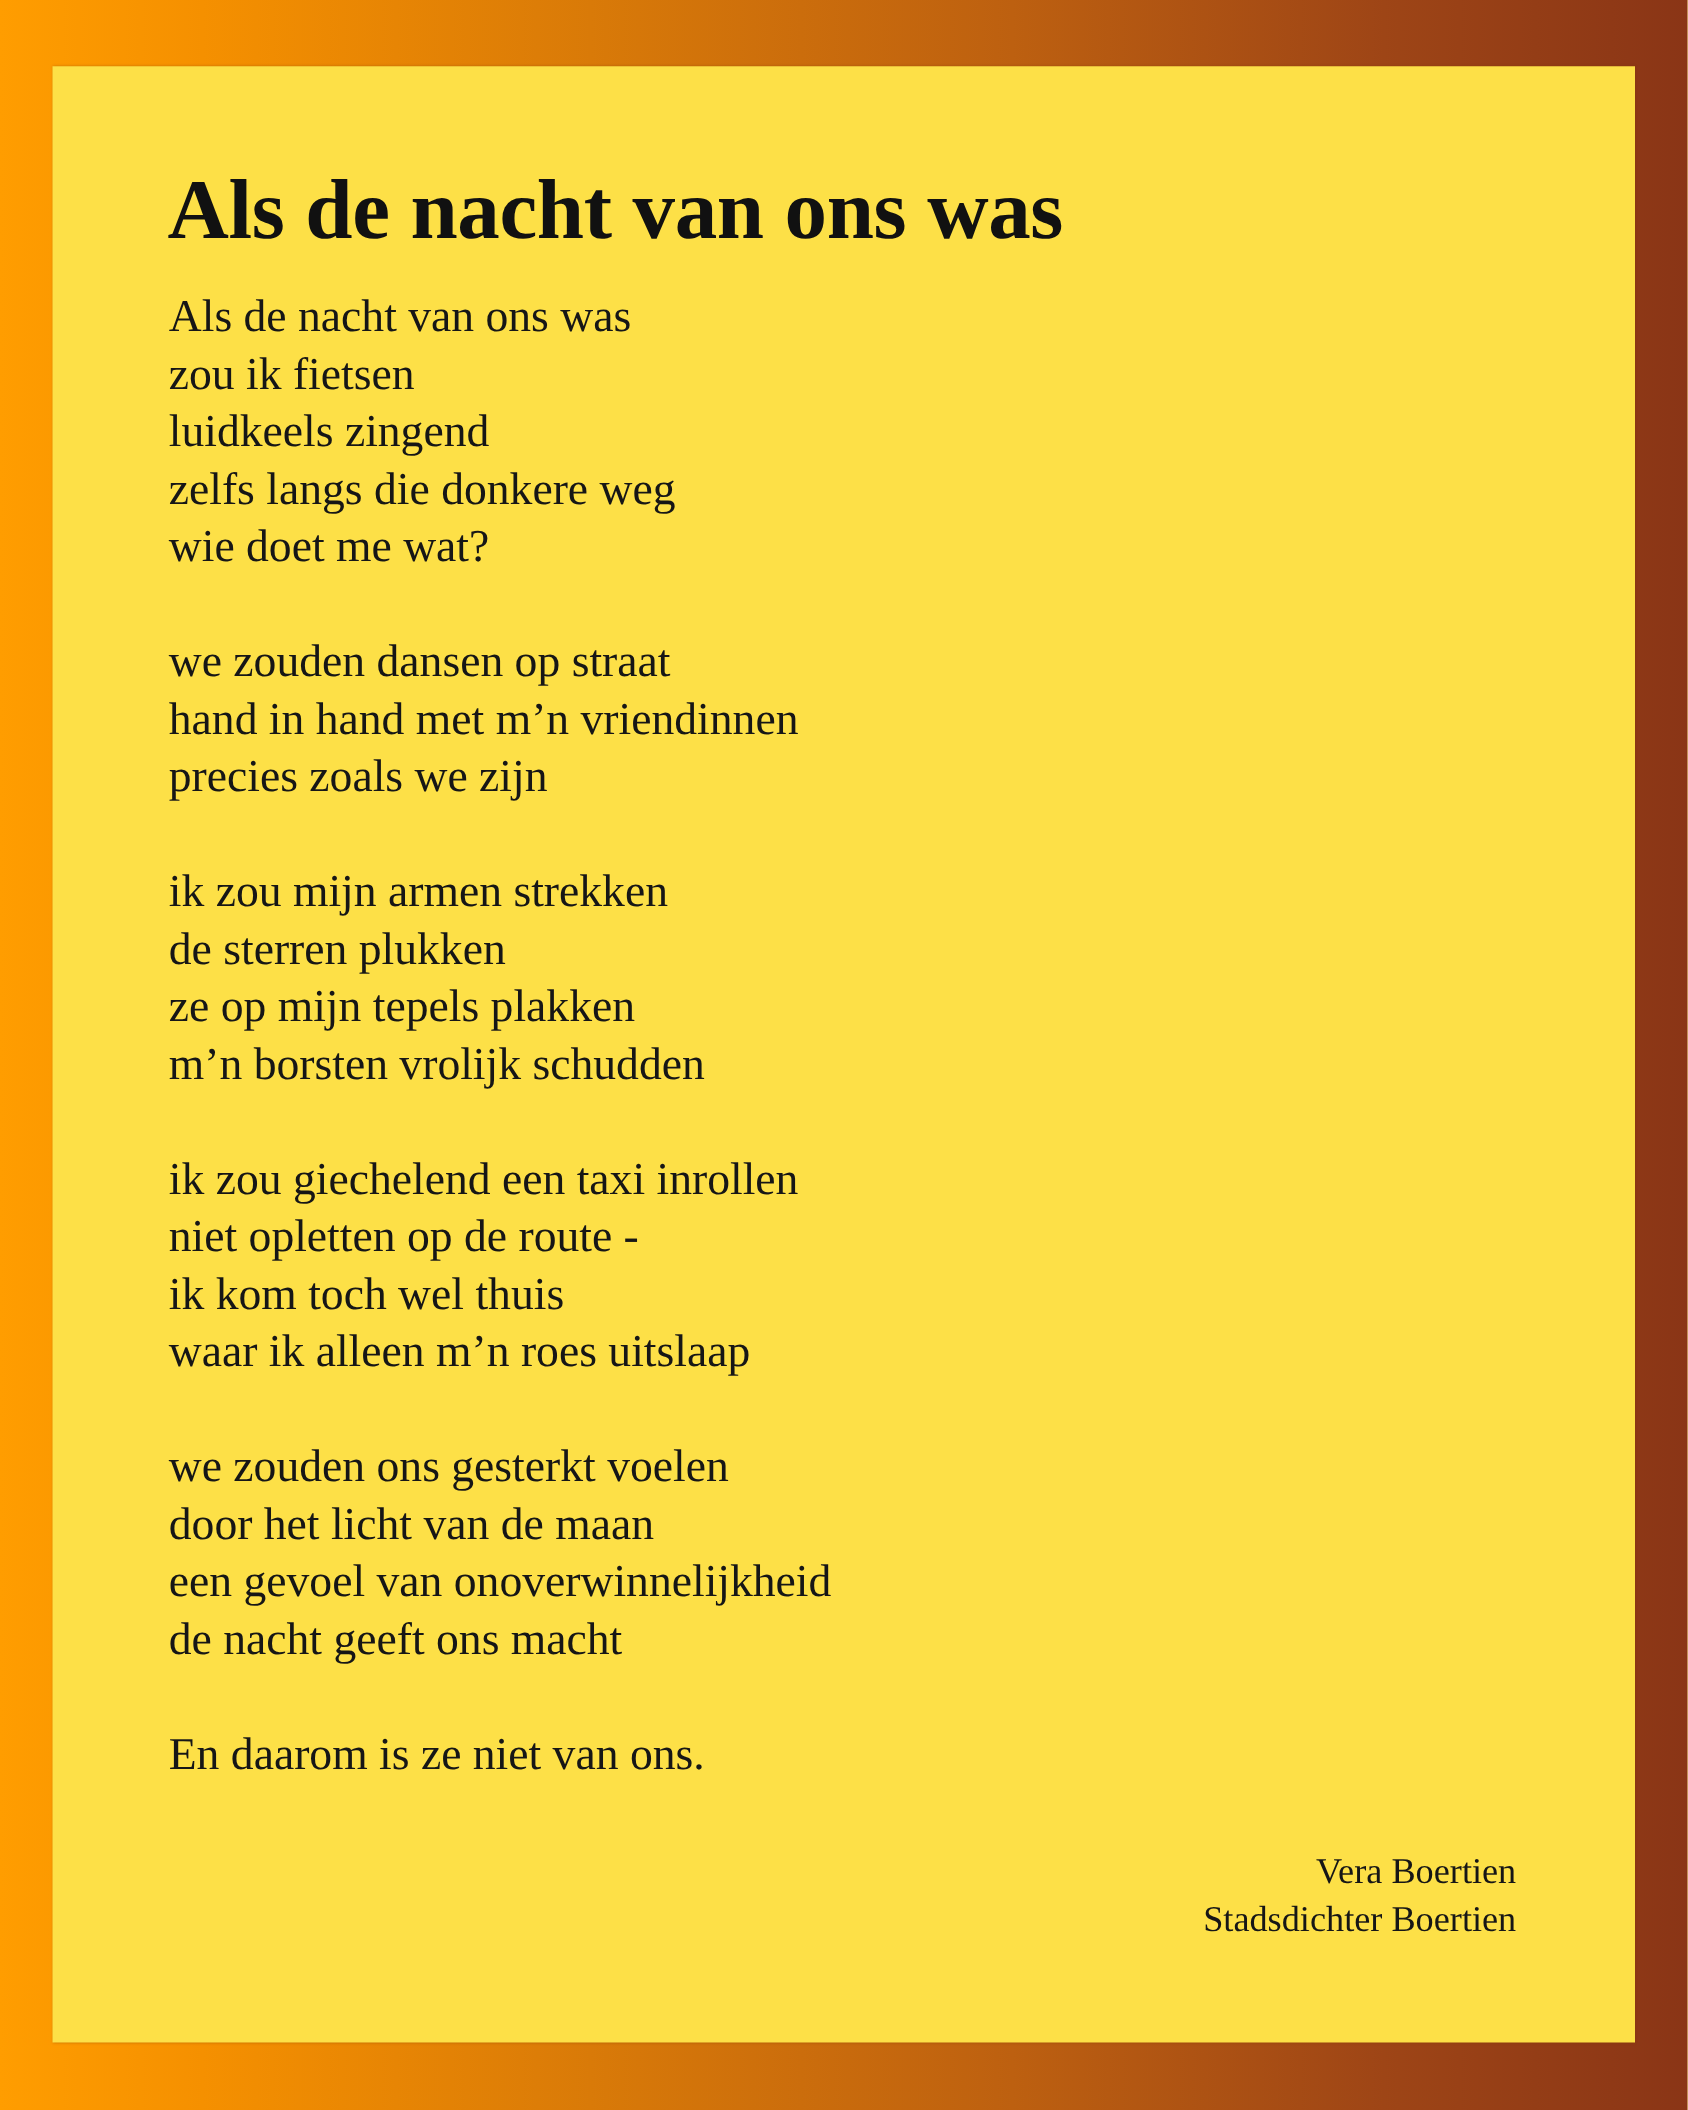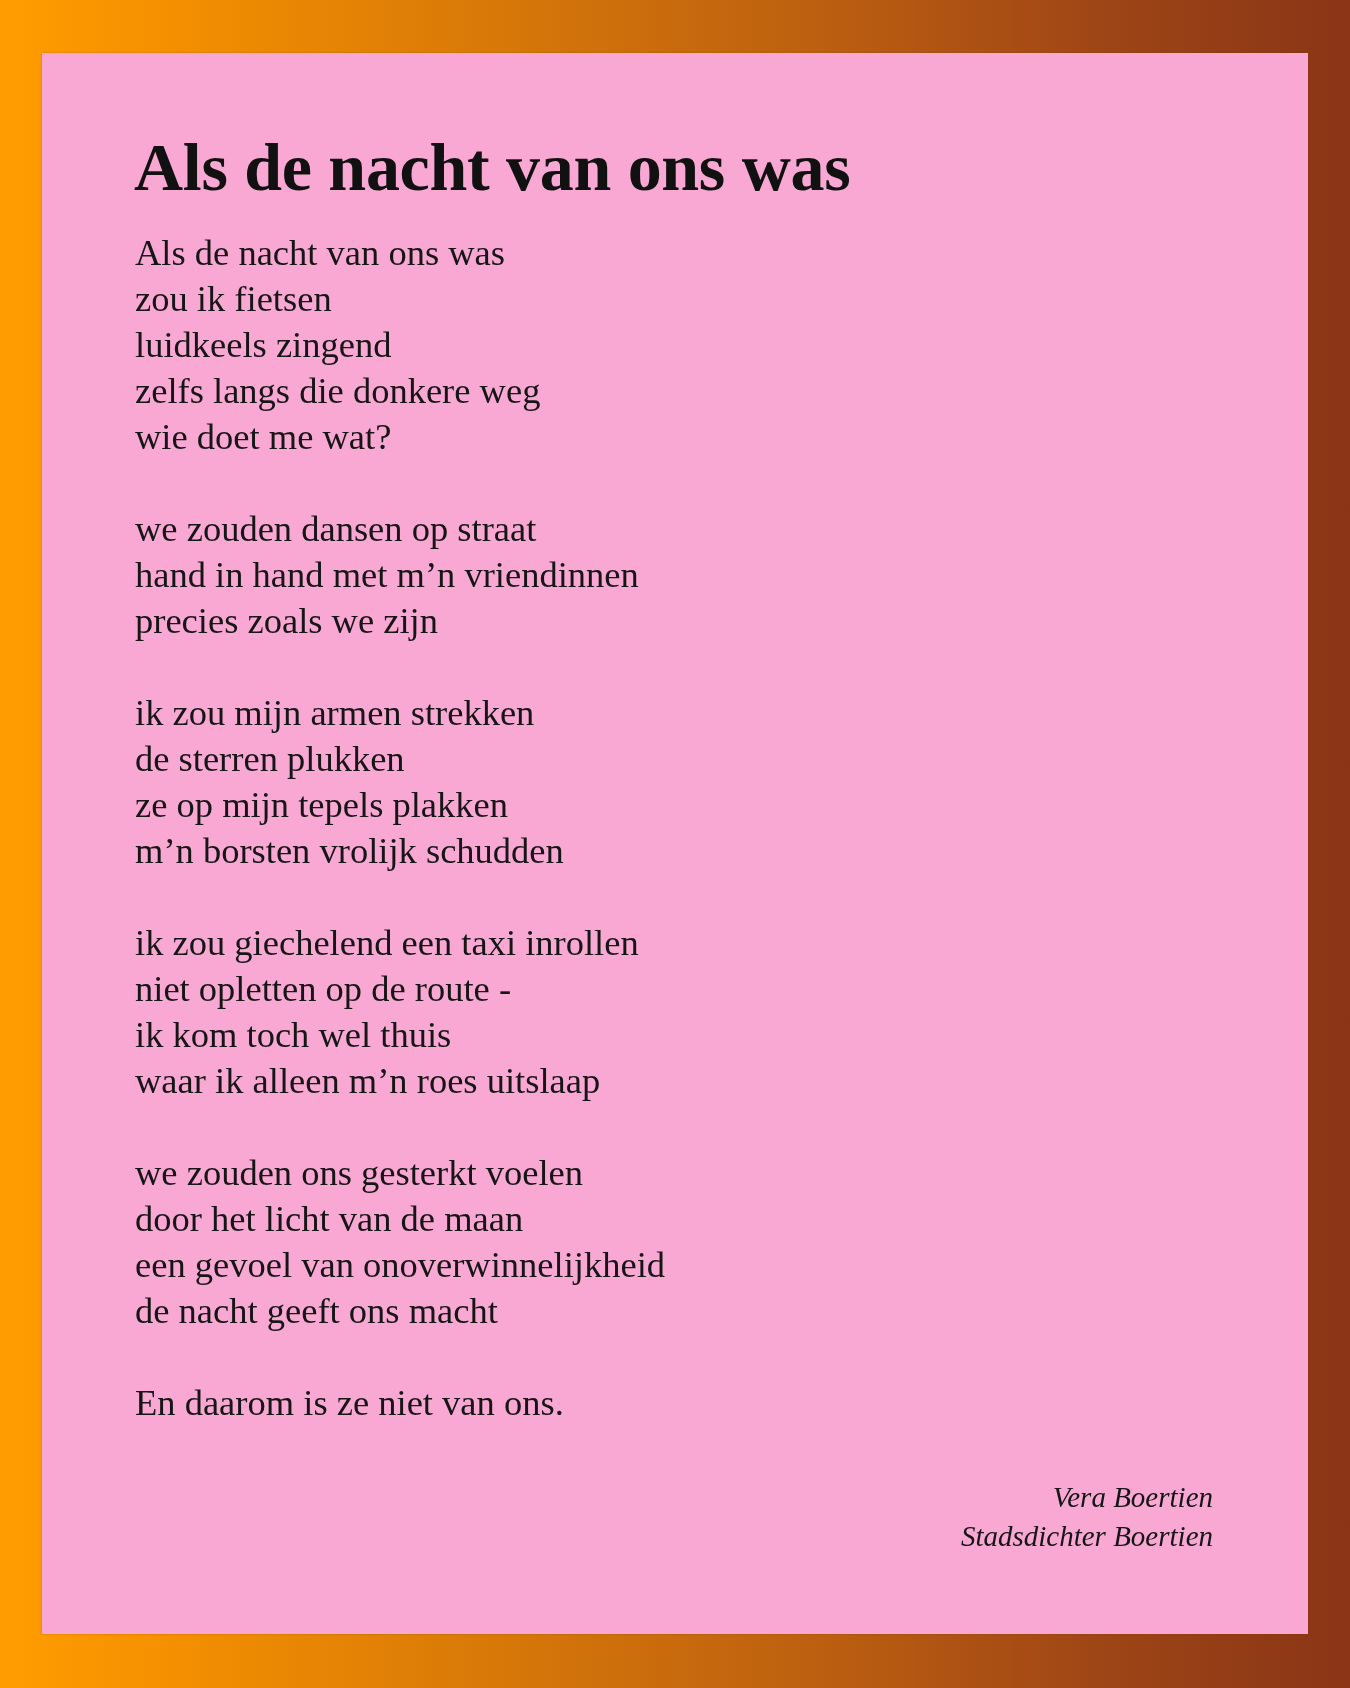--- a/index.html
+++ b/index.html
@@ -14,21 +14,21 @@
       background: linear-gradient(90deg, #FF9D00 0%, #F59000 12%, #D97A08 35%, #BD6010 60%, #9E4516 82%, #8A3516 100%);
       font-family: "Liberation Serif", "DejaVu Serif", serif;
       color: #141414;
     }
     .panel {
       position: absolute;
       left: 42px;
       top: 53px;
       width: 1266px;
       height: 1581px;
-      background: #f9a8d4;
+      background: #fde047;
       box-shadow: 0 0 2px rgba(120, 50, 0, 0.35);
     }
     .title {
       position: absolute;
       left: 92px;
       top: 80px;
       margin: 0;
       font-size: 68px;
       font-weight: bold;
       letter-spacing: -0.3px;
@@ -51,21 +51,20 @@
       line-height: 46px;
       height: 46px;
       white-space: nowrap;
       color: #161616;
     }
     .signature {
       position: absolute;
       right: 95px;
       top: 1425px;
       text-align: right;
-      font-style: italic;
       font-size: 29px;
       line-height: 39px;
       color: #161616;
     }
     .signature span {
       display: block;
       white-space: nowrap;
     }
   </style>
 </head>

